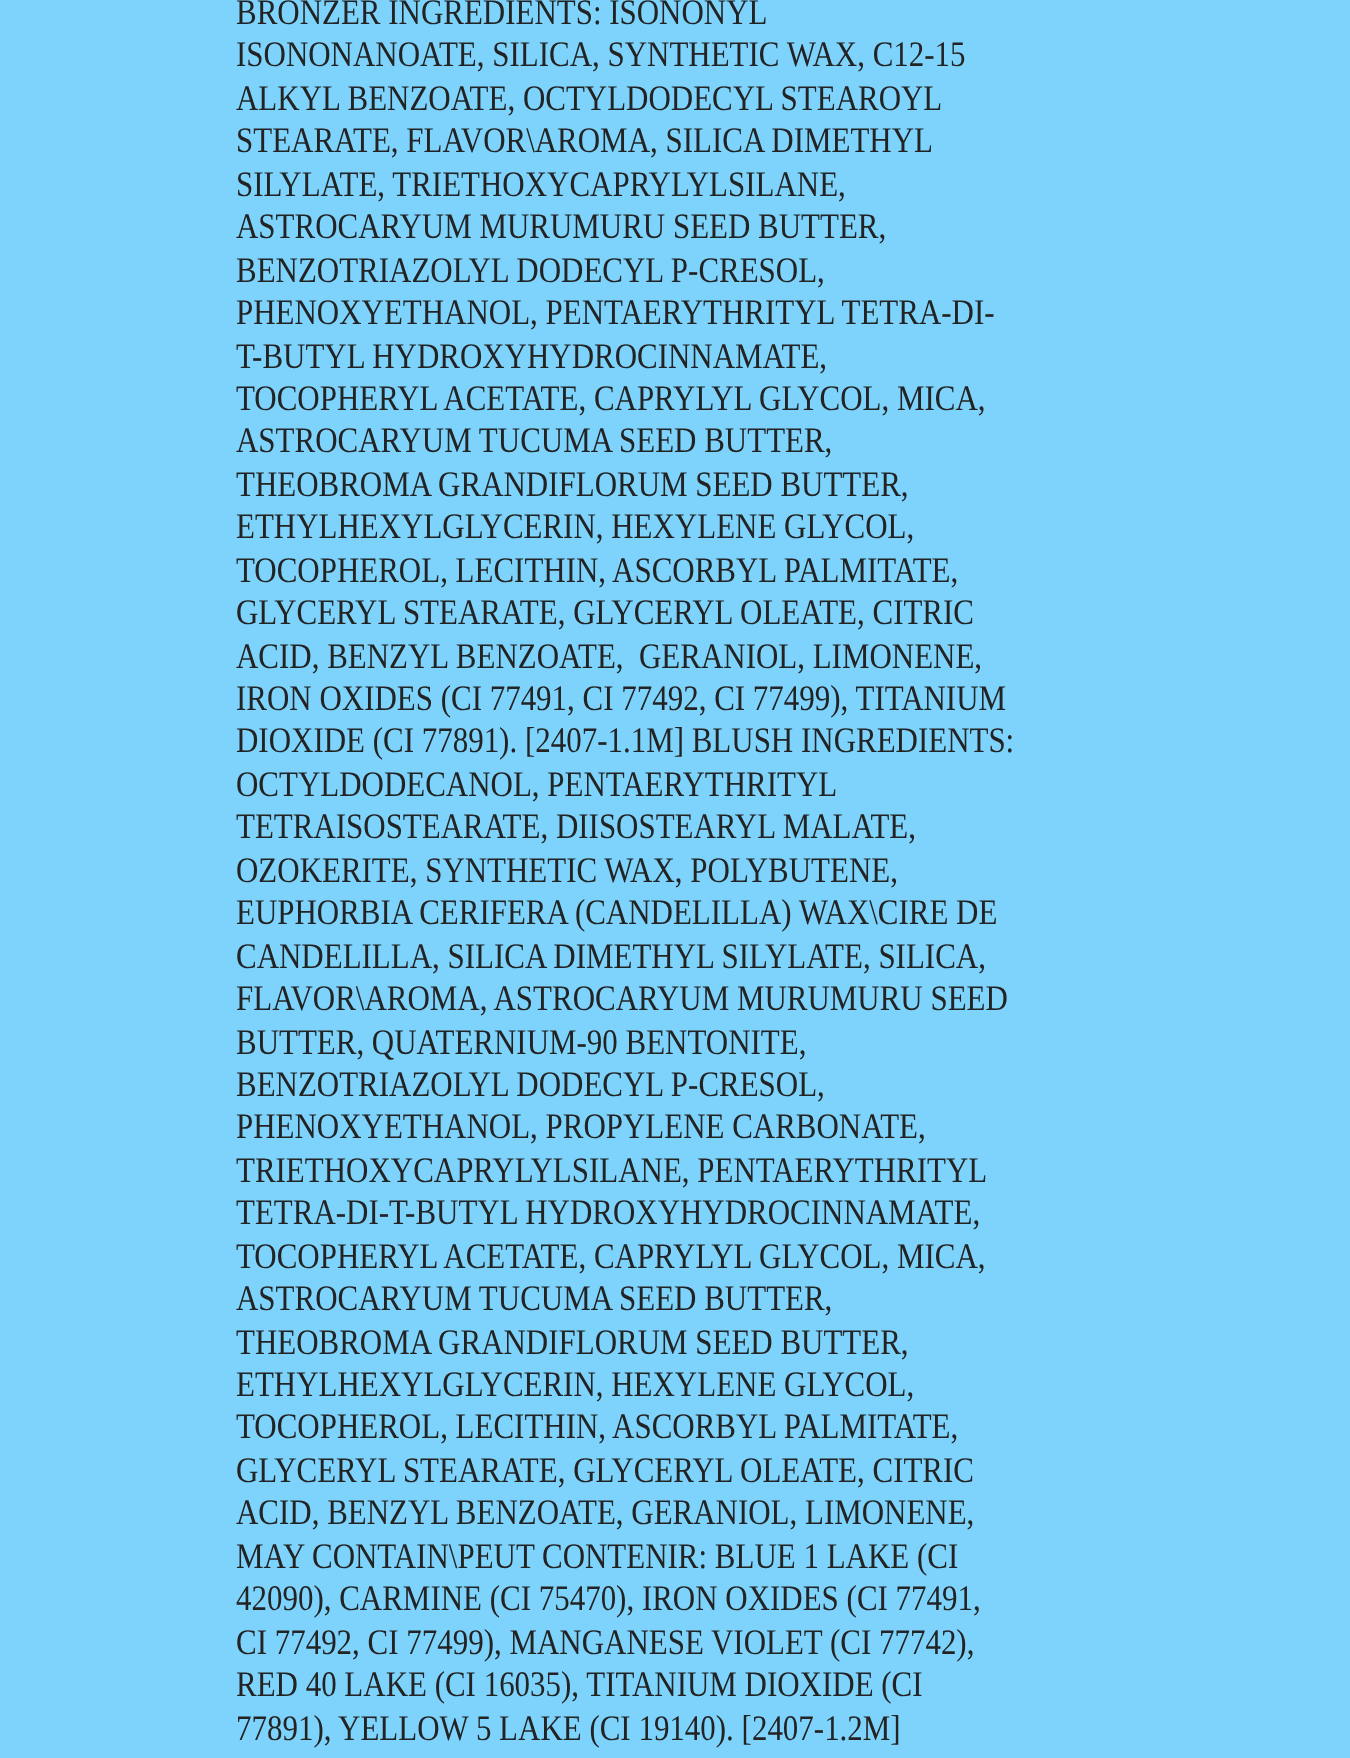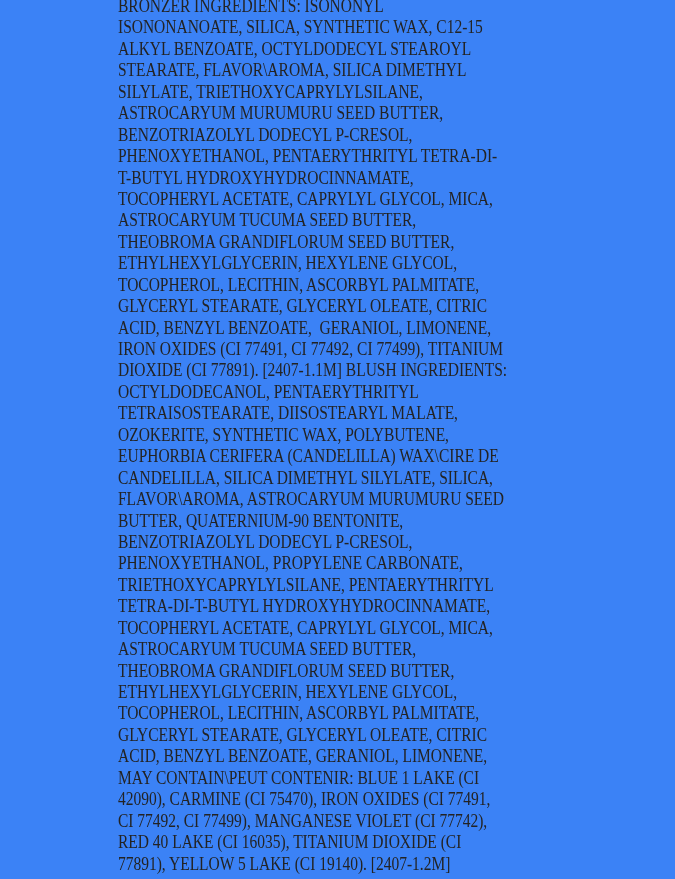--- a/index.html
+++ b/index.html
@@ -12,21 +12,21 @@
     height: 879px;
     overflow: hidden;
     position: relative;
   }
   .page {
     position: absolute;
     left: 0;
     top: 0;
     width: 675px;
     height: 879px;
-    background: #3b82f6;
+    background: #7dd3fc;
     text-decoration: underline;
   }
   .text-block {
     position: absolute;
     left: 118px;
     top: -4px;
     font-family: "Liberation Serif", "DejaVu Serif", serif;
     font-size: 18px;
     line-height: 21.45px;
     letter-spacing: 0px;

